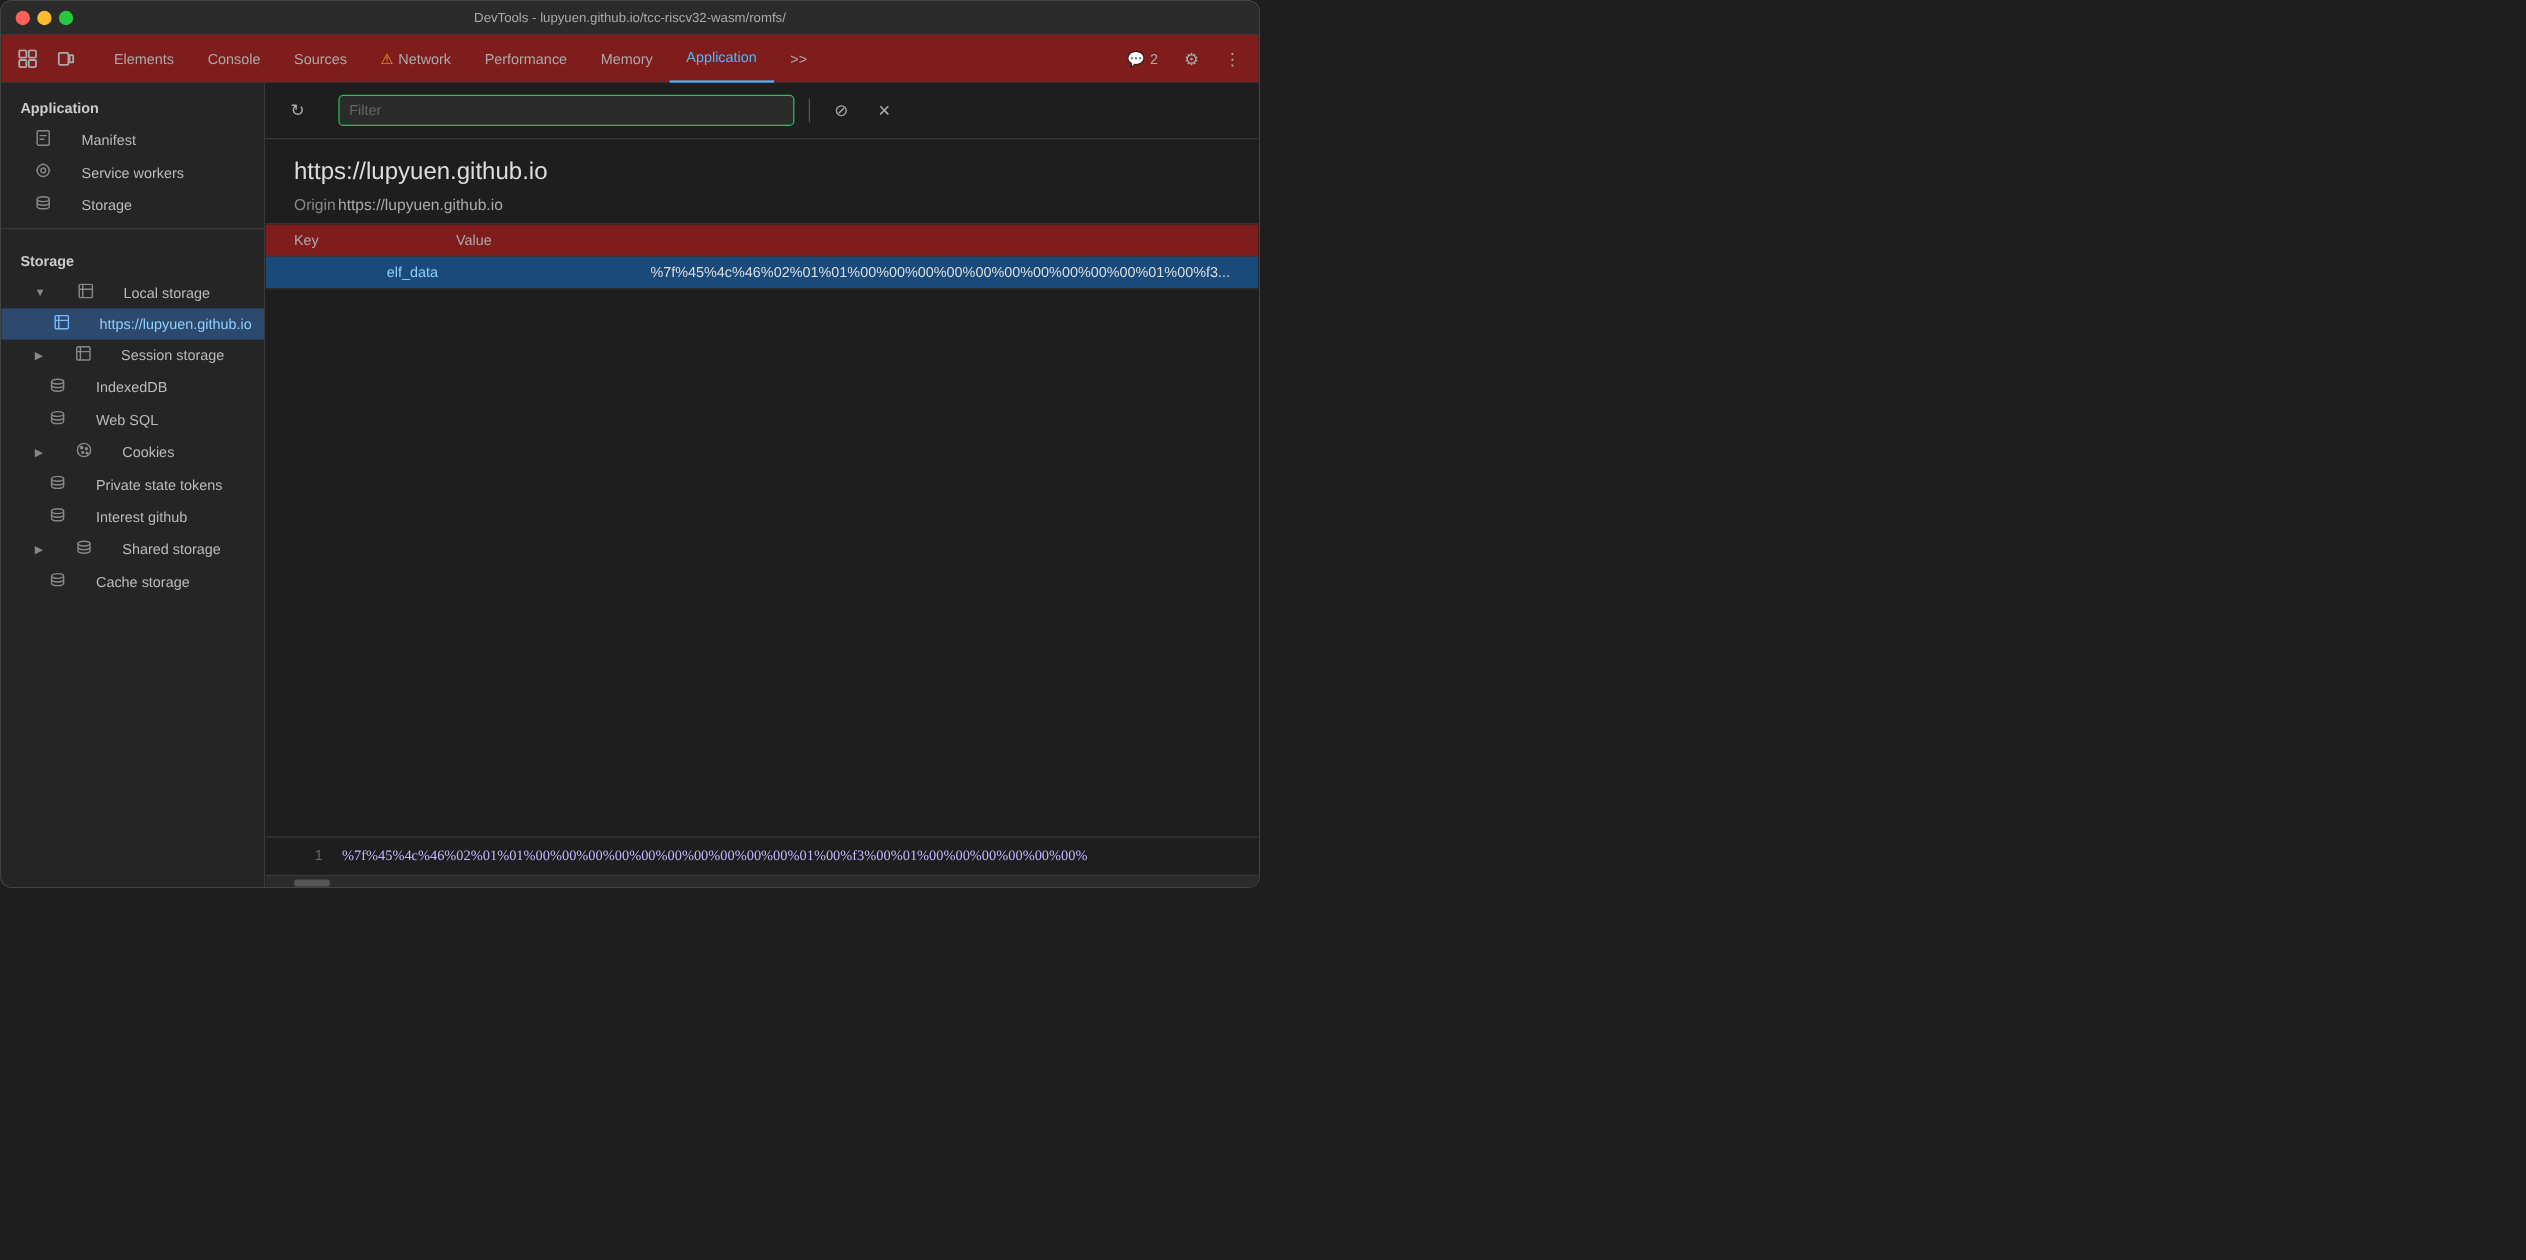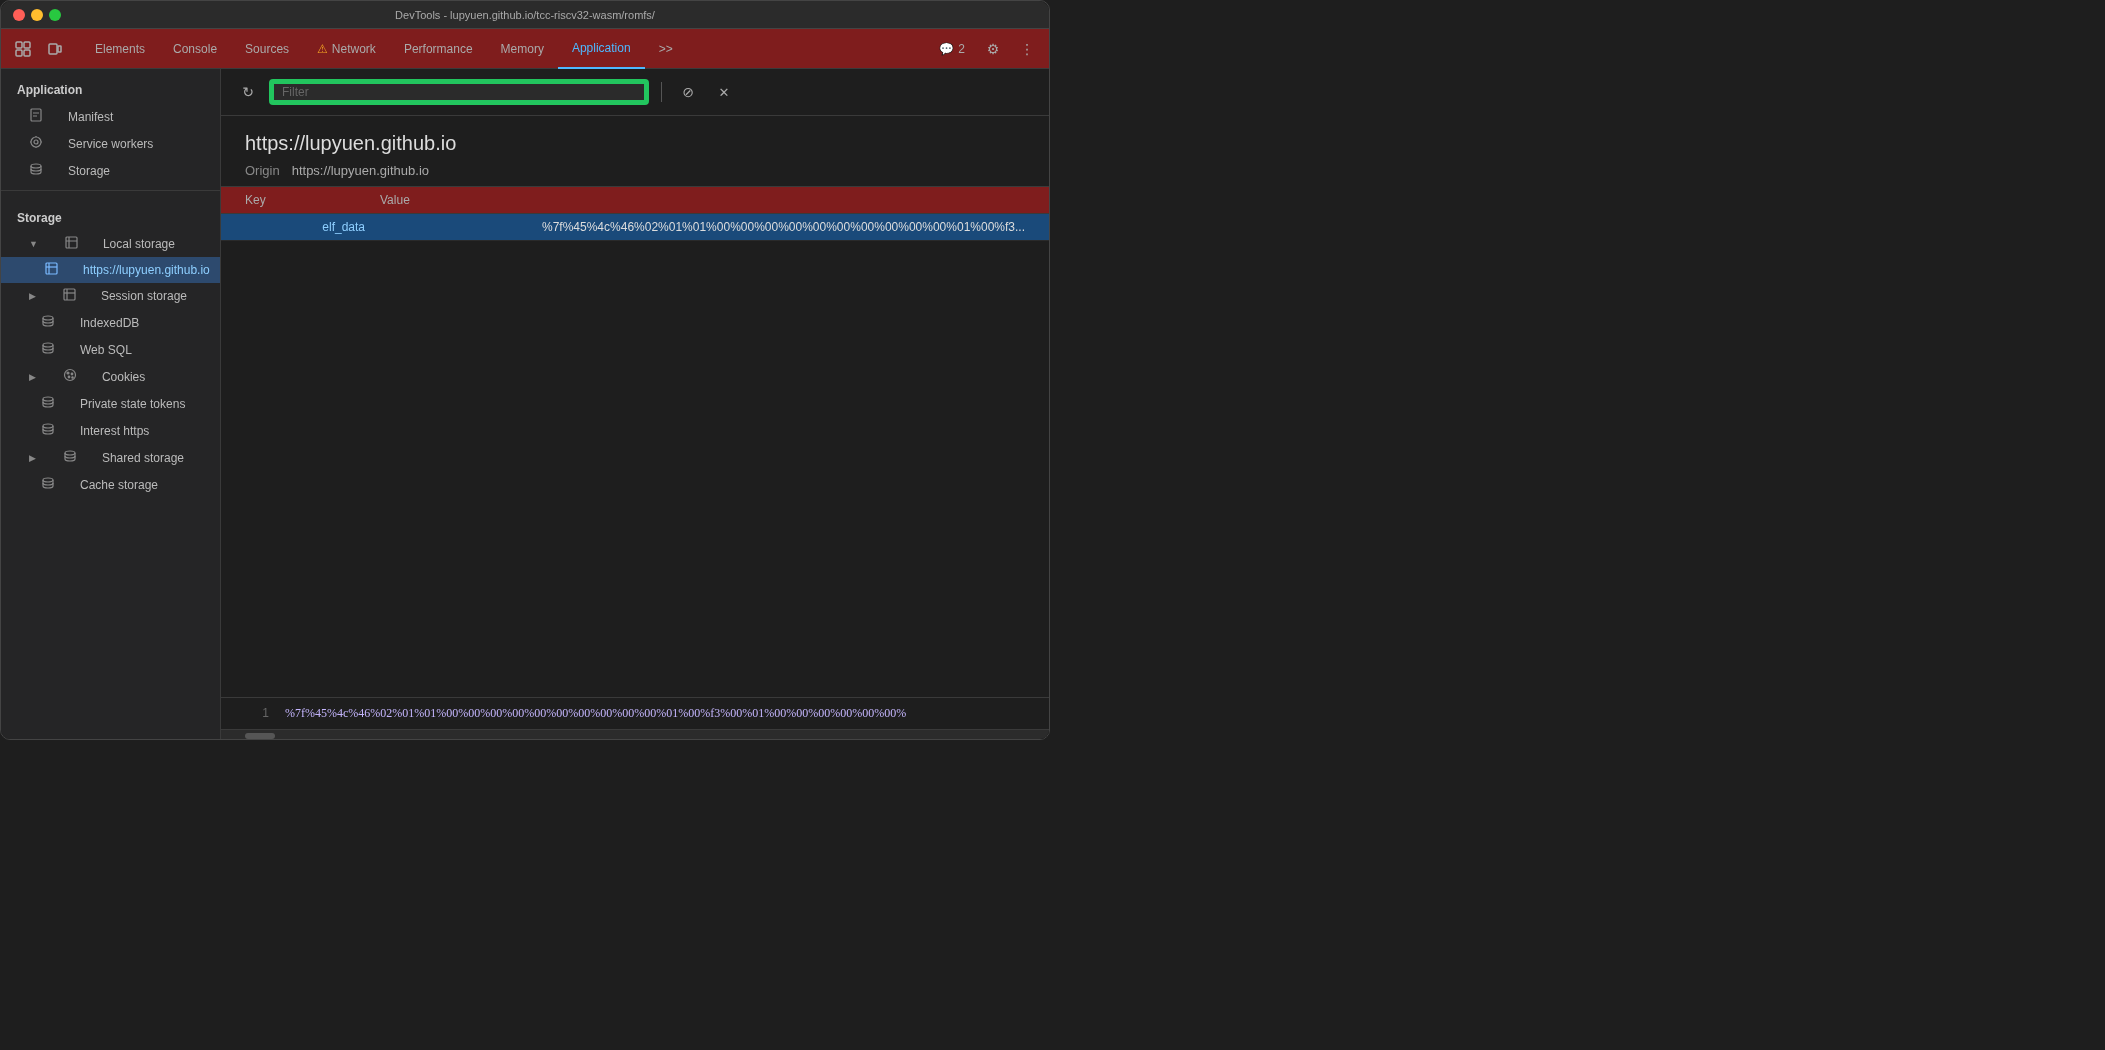--- a/index.html
+++ b/index.html
@@ -191,26 +191,27 @@
       cursor: pointer;
       color: #aaa;
       font-size: 14px;
       border-radius: 4px;
     }
     .filter-input {
       flex: 1;
       max-width: 380px;
       height: 26px;
       background: #2b2b2b;
-      border: 5px solid #22c55e;
+      border: 1px solid #22c55e;
       border-radius: 4px;
       color: #ec4899;
       font-size: 12px;
       padding: 0 8px;
       outline: none;
+      margin-left: 13px;
     }
     .filter-input::placeholder { color: #666; }
     .filter-divider {
       width: 1px;
       height: 20px;
       background: #555;
       margin: 0 4px;
     }
     .filter-btn {
       width: 28px;
@@ -238,21 +239,21 @@
     }
     .origin-url {
       font-size: 20px;
       font-weight: 400;
       color: #ddd;
       margin-bottom: 8px;
     }
     .origin-label-row {
       display: flex;
       align-items: center;
-      gap: 12px;
+      gap: 2px;
       font-size: 13px;
       color: #aaa;
     }
     .origin-label {
       color: #888;
     }
     .origin-value {
       color: #aaa;
     }
 
@@ -546,21 +547,21 @@
     </div>
 
     <div class="sidebar-item">
       <span class="icon" style="margin-left:12px;">
         <svg width="14" height="14" viewBox="0 0 14 14" fill="none" stroke="#888" stroke-width="1.2">
           <ellipse cx="7" cy="4" rx="5" ry="2"></ellipse>
           <path d="M2 4v6c0 1.1 2.24 2 5 2s5-.9 5-2V4"></path>
           <path d="M2 7c0 1.1 2.24 2 5 2s5-.9 5-2"></path>
         </svg>
       </span>
-      <span>Interest https</span>
+      <span>Interest github</span>
     </div>
 
     <div class="sidebar-item">
       <span class="expand-arrow">▶</span>
       <span class="icon">
         <svg width="14" height="14" viewBox="0 0 14 14" fill="none" stroke="#888" stroke-width="1.2">
           <ellipse cx="7" cy="4" rx="5" ry="2"></ellipse>
           <path d="M2 4v6c0 1.1 2.24 2 5 2s5-.9 5-2V4"></path>
           <path d="M2 7c0 1.1 2.24 2 5 2s5-.9 5-2"></path>
         </svg>

